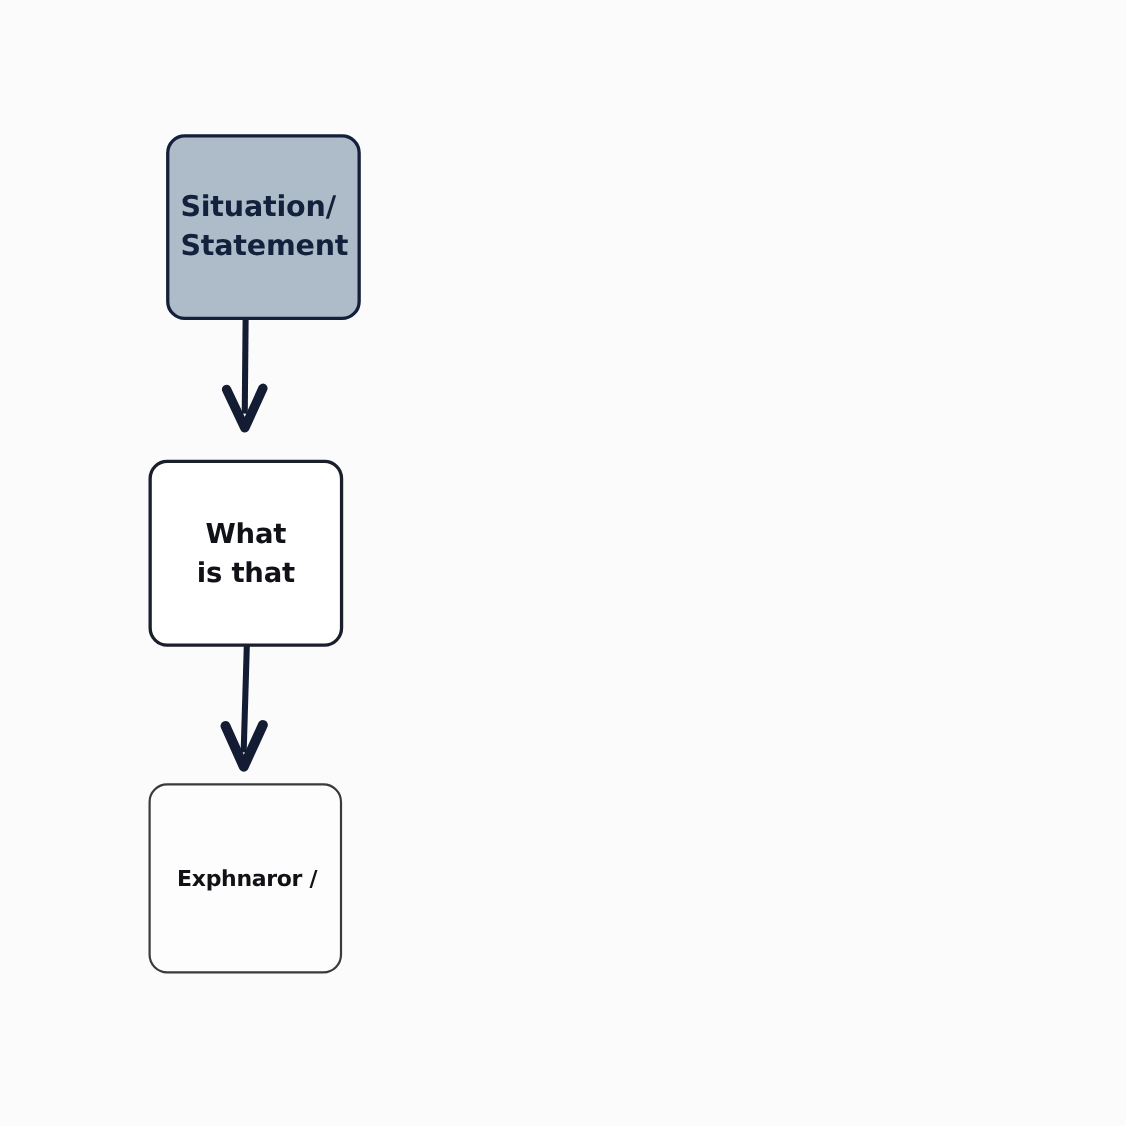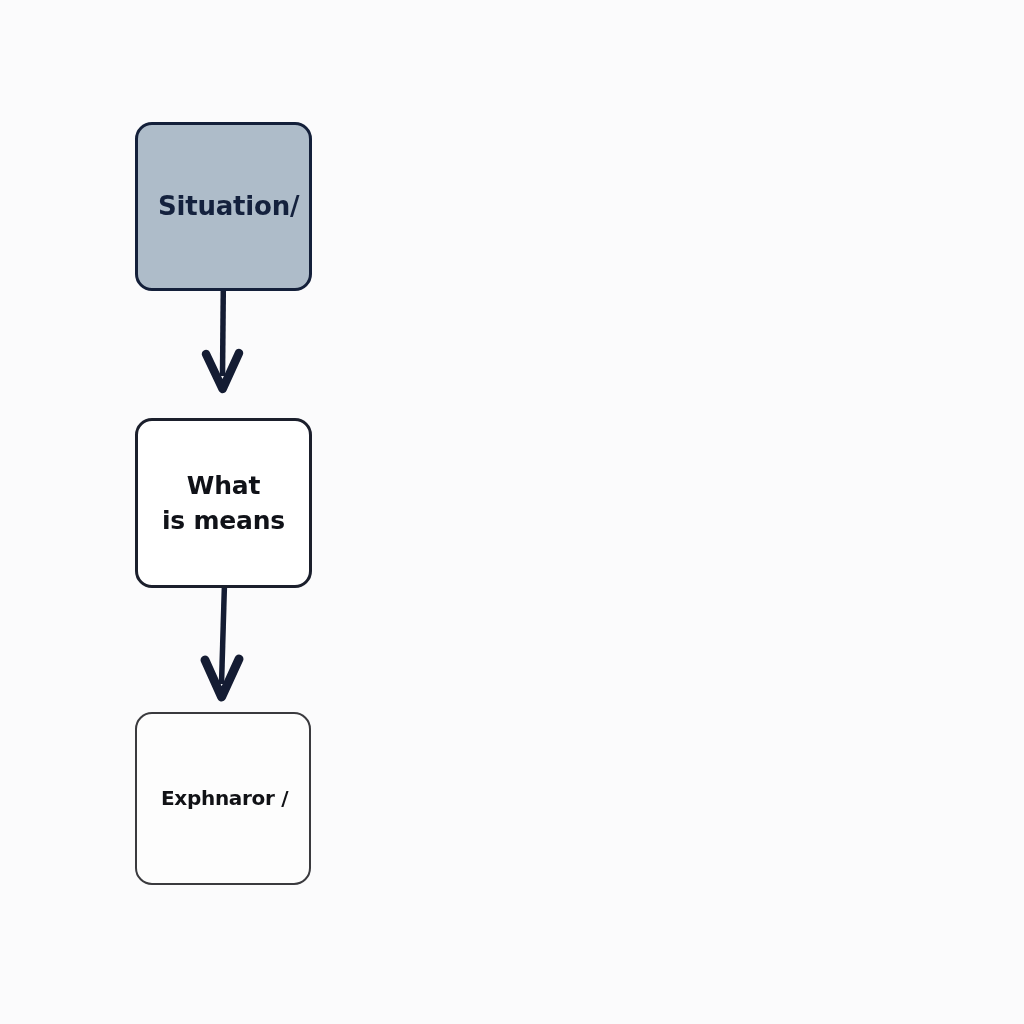--- a/index.html
+++ b/index.html
@@ -35,34 +35,34 @@
     z-index: 3;
   }
 
   .node .line {
     display: block;
     white-space: pre;
   }
 
   
   #node-situation {
-    left: 135px;
+    left: 151px;
     top: 122px;
     width: 177px;
     height: 169px;
     background: #aebcc9;
     border-color: #14203a;
     border-width: 3px;
     border-radius: 17px;
     color: #14213d;
     font-size: 26px;
     font-weight: 700;
     letter-spacing: -0.2px;
     line-height: 1.38;
-    padding-left: 20px;
+    padding-left: 10px;
     padding-right: 6px;
     align-items: flex-start;
     text-align: left;
   }
 
   
   #node-meaning {
     left: 135px;
     top: 418px;
     width: 177px;
@@ -112,32 +112,33 @@
   #arrow-1 { left: 196px; top: 268px;  }
   #arrow-2 { left: 194px; top: 566px;  }
 </style>
 </head>
 <body>
 
 <div id="canvas">
 
   <div class="node" id="node-situation">
     <span class="line">Situation/</span>
+    <span class="line">Statement</span>
   </div>
 
   <div class="arrow" id="arrow-1">
     <svg width="56" height="128" viewBox="0 0 56 128">
       <path d="M27.5 0 L26.5 108" stroke="#141c33" stroke-width="5.5" stroke-linecap="butt" fill="none"></path>
       <path d="M10 86 L26.6 121 L43 85" stroke="#141c33" stroke-width="8.5" stroke-linecap="round" stroke-linejoin="round" fill="none"></path>
     </svg>
   </div>
 
   <div class="node" id="node-meaning">
     <span class="line">What</span>
-    <span class="line">is means</span>
+    <span class="line">is that</span>
   </div>
 
   <div class="arrow" id="arrow-2">
     <svg width="60" height="136" viewBox="0 0 60 136">
       <path d="M31 0 L27.5 118" stroke="#141c33" stroke-width="5.5" stroke-linecap="butt" fill="none"></path>
       <path d="M11 94 L27.6 131 L45 93" stroke="#141c33" stroke-width="9" stroke-linecap="round" stroke-linejoin="round" fill="none"></path>
     </svg>
   </div>
 
   <div class="node" id="node-explanation">

